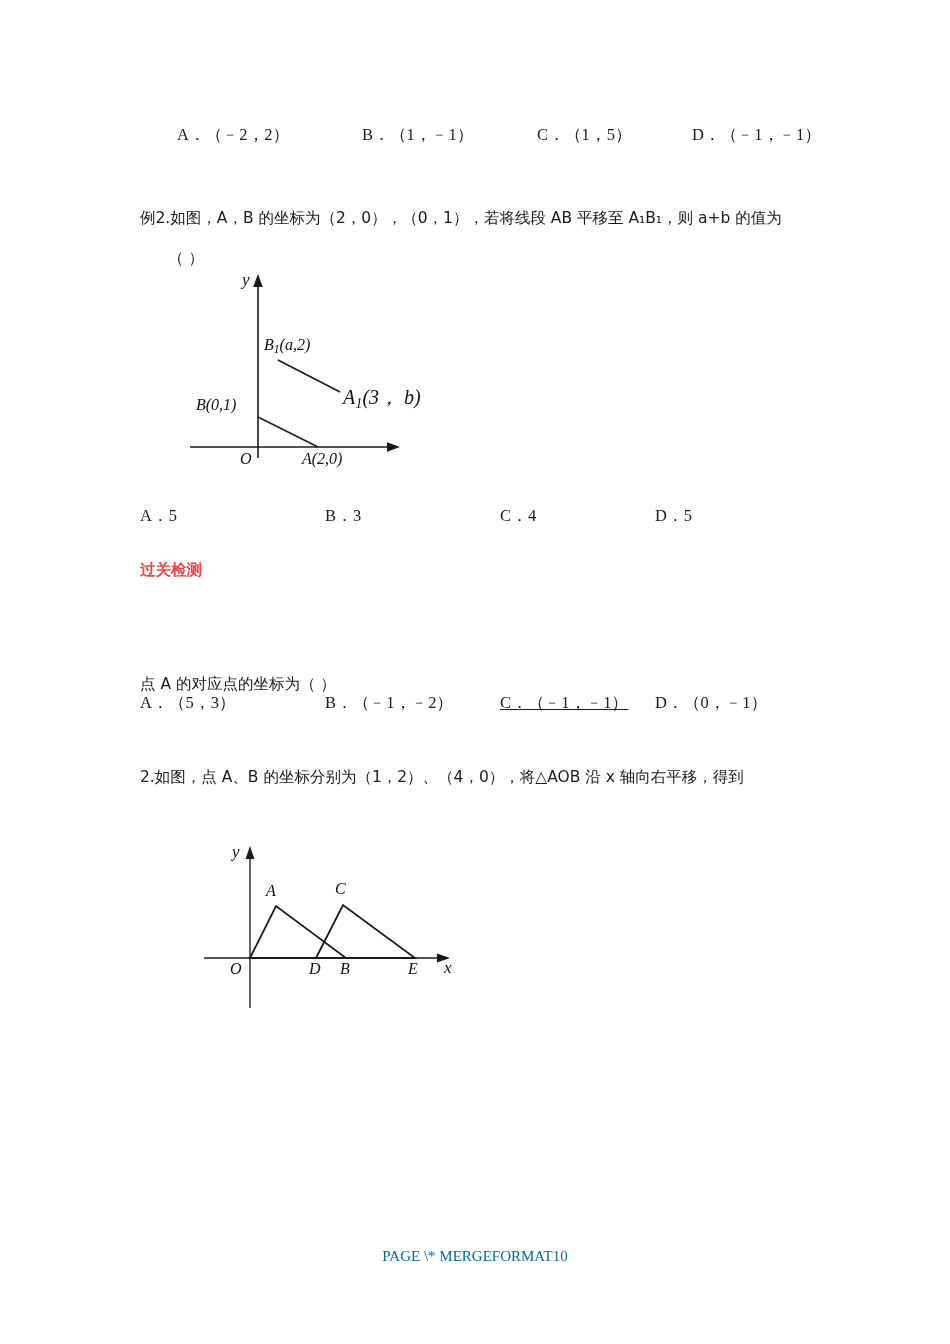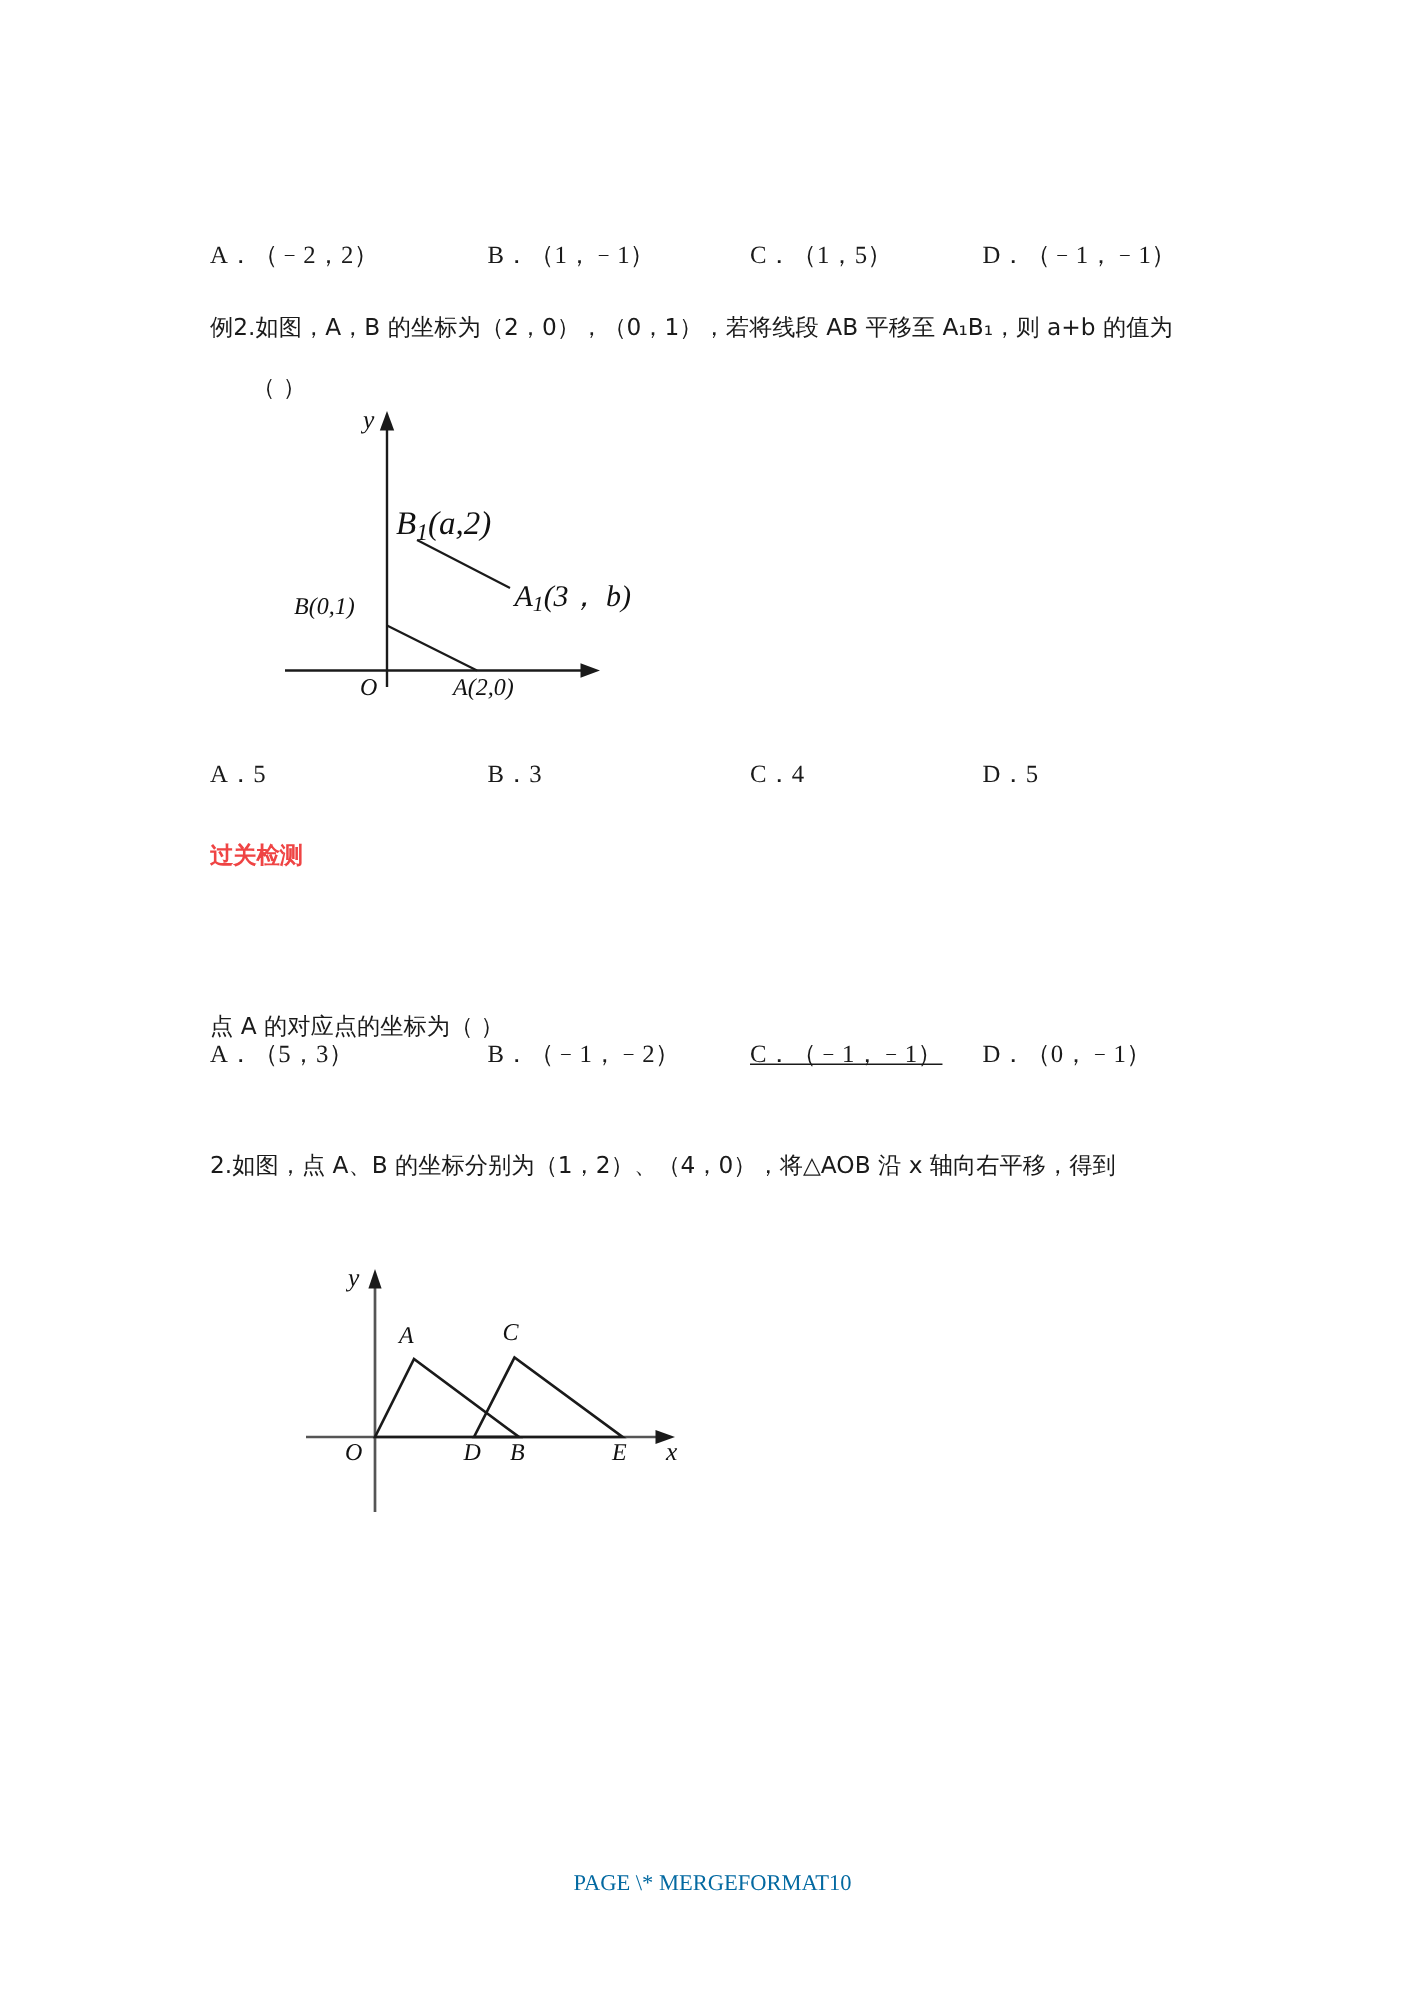--- a/index.html
+++ b/index.html
@@ -83,21 +83,21 @@
     color: #111;
     white-space: nowrap;
   }
 </style>
 </head>
 <body>
 
 <div class="page">
 
   <div class="opt-row" style="top:124px;">
-    <span class="opt" style="width:185px;">A．（﹣2，2）</span><span class="opt" style="width:175px;margin-top:35px;">B．（1，﹣1）</span><span class="opt" style="width:155px;">C．（1，5）</span><span class="opt">D．（﹣1，﹣1）</span>
+    <span class="opt" style="width:185px;margin-left:37px;">A．（﹣2，2）</span><span class="opt" style="width:175px;">B．（1，﹣1）</span><span class="opt" style="width:155px;">C．（1，5）</span><span class="opt">D．（﹣1，﹣1）</span>
   </div>
 
   <div class="para cn" style="top:196px;">例2.如图，A，B 的坐标为（2，0），（0，1），若将线段 AB 平移至 A₁B₁，则 a+b 的值为</div>
   <div class="para cn" style="top:236px; left:168px;">（      ）</div>
 
   <div class="figure" style="left:180px; top:262px; width:260px; height:225px;">
     <svg width="260" height="225" viewBox="0 0 260 225">
 
       <line x1="78" y1="196" x2="78" y2="22" stroke="#1a1a1a" stroke-width="1.6"></line>
       <polygon points="78,12 73.2,25 82.8,25" fill="#1a1a1a"></polygon>
@@ -108,21 +108,21 @@
       <line x1="78" y1="155" x2="138" y2="185" stroke="#1a1a1a" stroke-width="1.5"></line>
 
       <line x1="98" y1="98" x2="160" y2="130" stroke="#1a1a1a" stroke-width="1.5"></line>
     </svg>
 
     <span class="fig-label" style="left:62px; top:8px; font-size:17px;">y</span>
     <span class="fig-label" style="left:60px; top:188px; font-size:16px;">O</span>
     <span class="fig-label" style="left:122px; top:188px; font-size:16px;">A(2,0)</span>
     <span class="fig-label" style="left:16px; top:134px; font-size:16px;">B(0,1)</span>
 
-    <span class="fig-label" style="left:84px; top:74px; font-size:22px;"><span>B</span><span class="sub">1</span><span>(a,2)</span></span>
+    <span class="fig-label" style="left:84px; top:74px; font-size:16px;"><span>B</span><span class="sub">1</span><span>(a,2)</span></span>
 
     <span class="fig-label" style="left:163px; top:122px; font-size:20px;"><span>A</span><span class="sub">1</span><span>(3， b)</span></span>
   </div>
 
   <div class="opt-row" style="top:505px;">
     <span class="opt" style="width:185px;">A．5</span><span class="opt" style="width:175px;">B．3</span><span class="opt" style="width:155px;">C．4</span><span class="opt">D．5</span>
   </div>
 
   <div class="section-head" style="top:560px;">过关检测</div>
 

